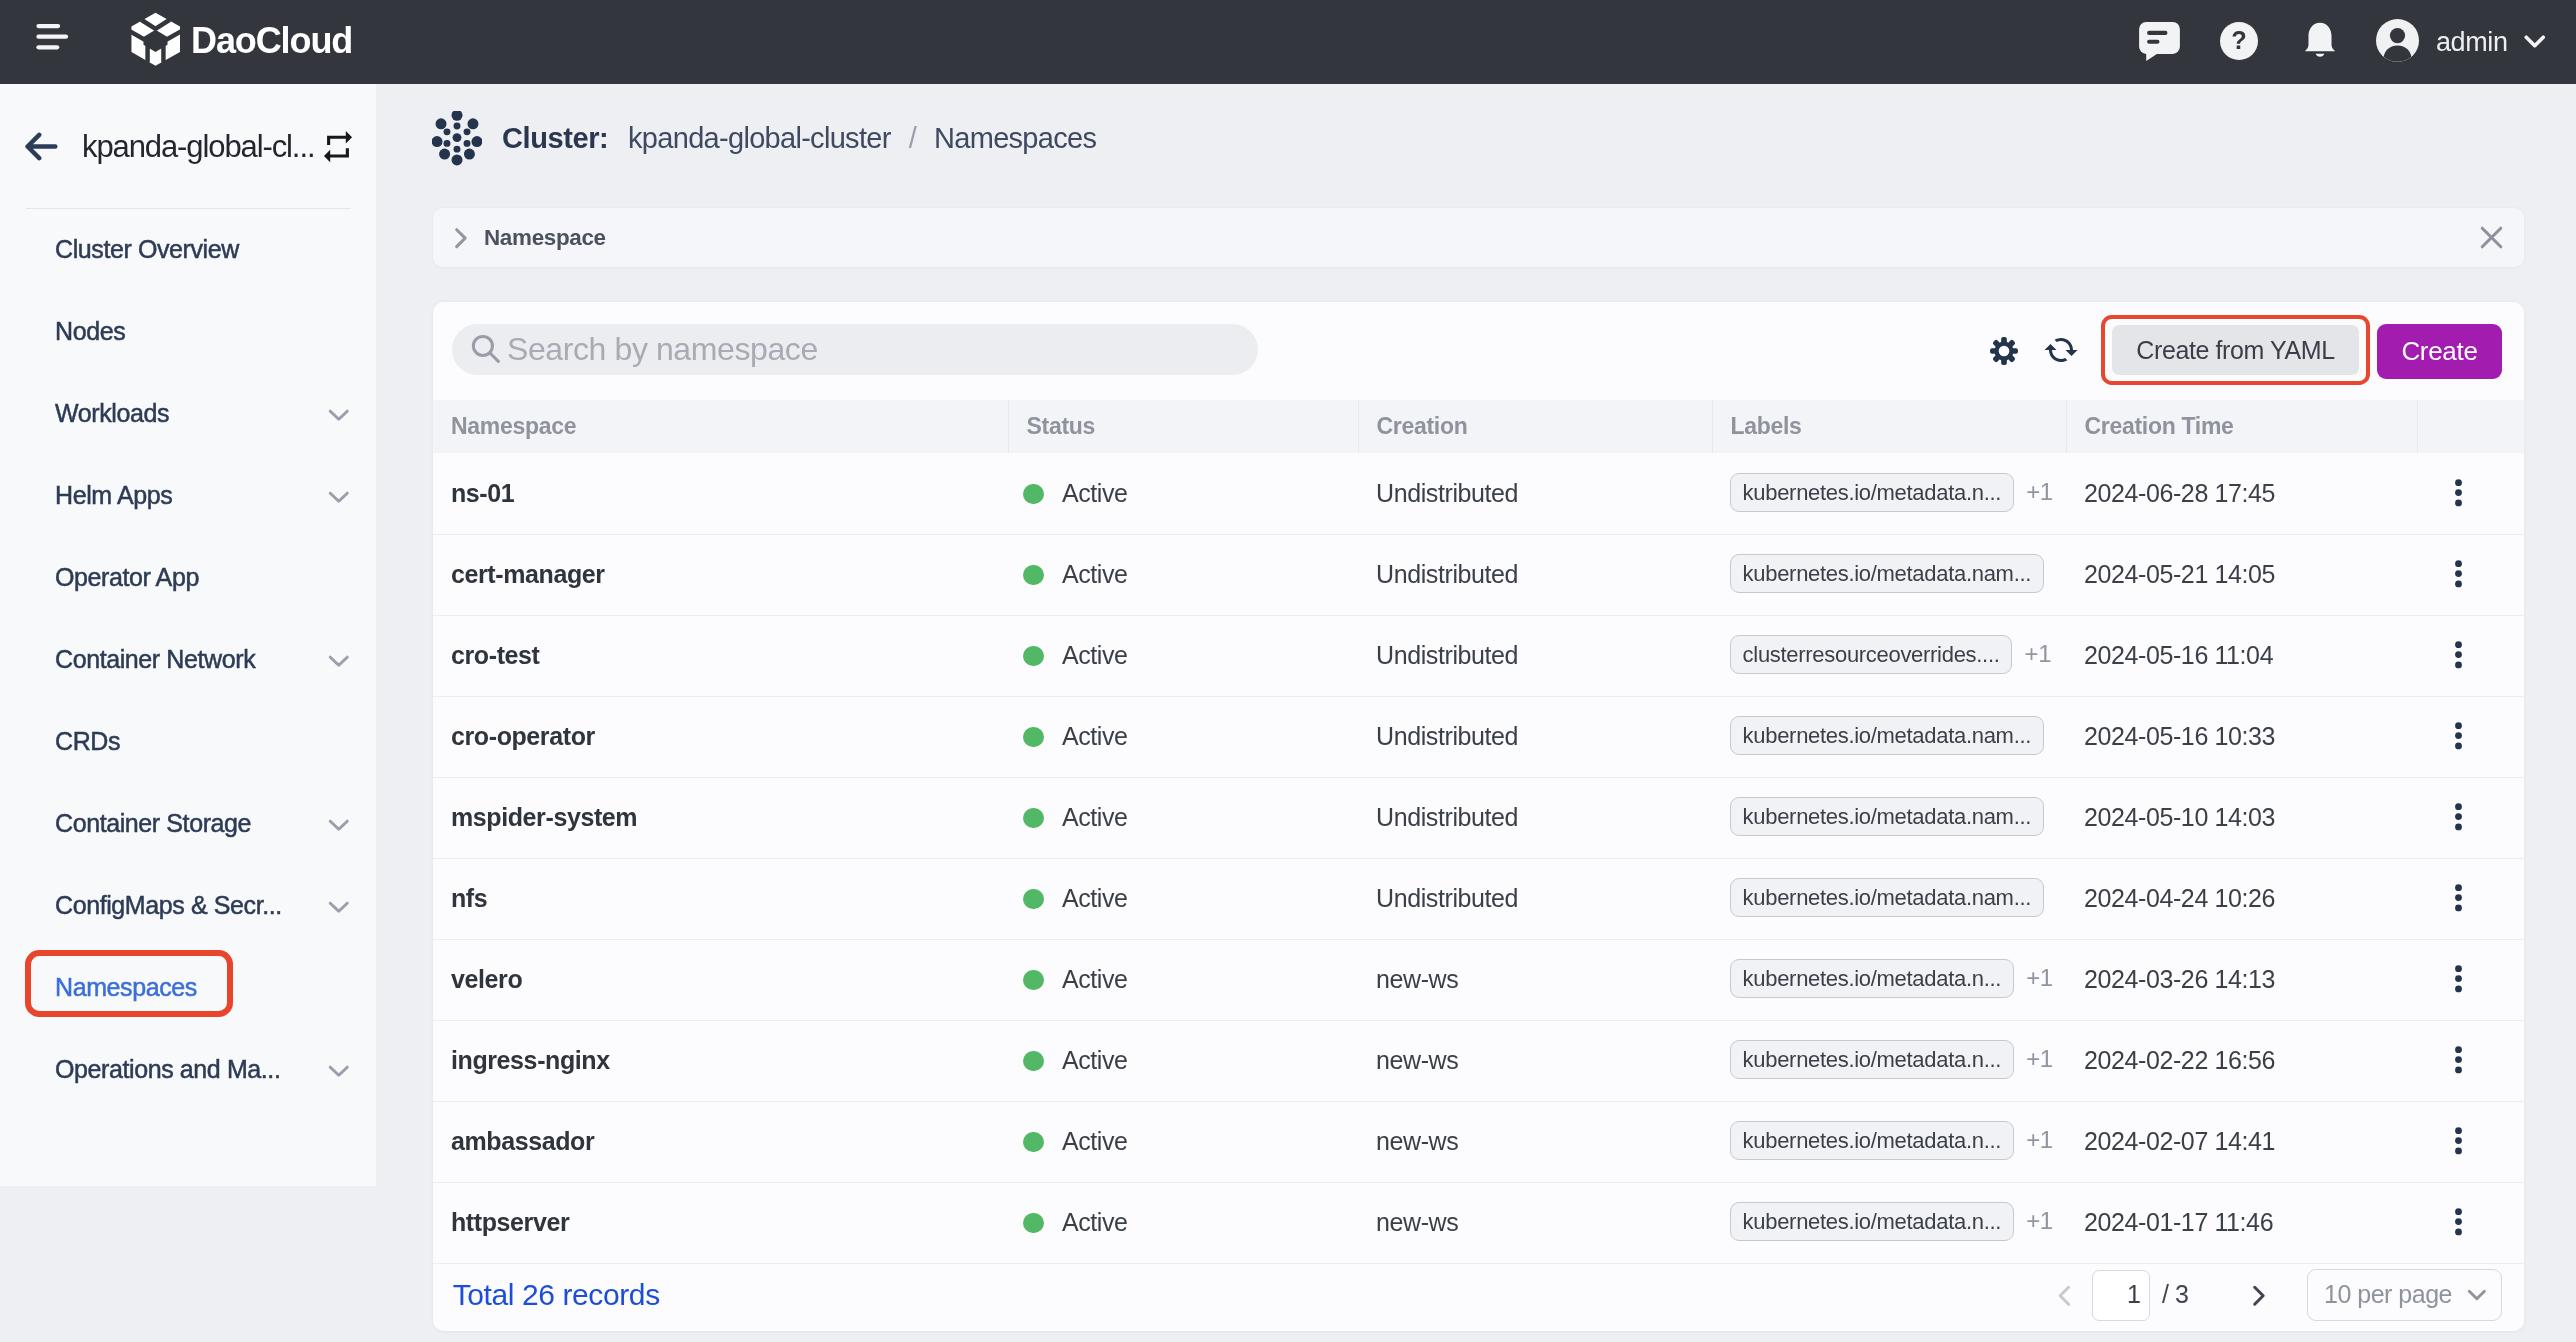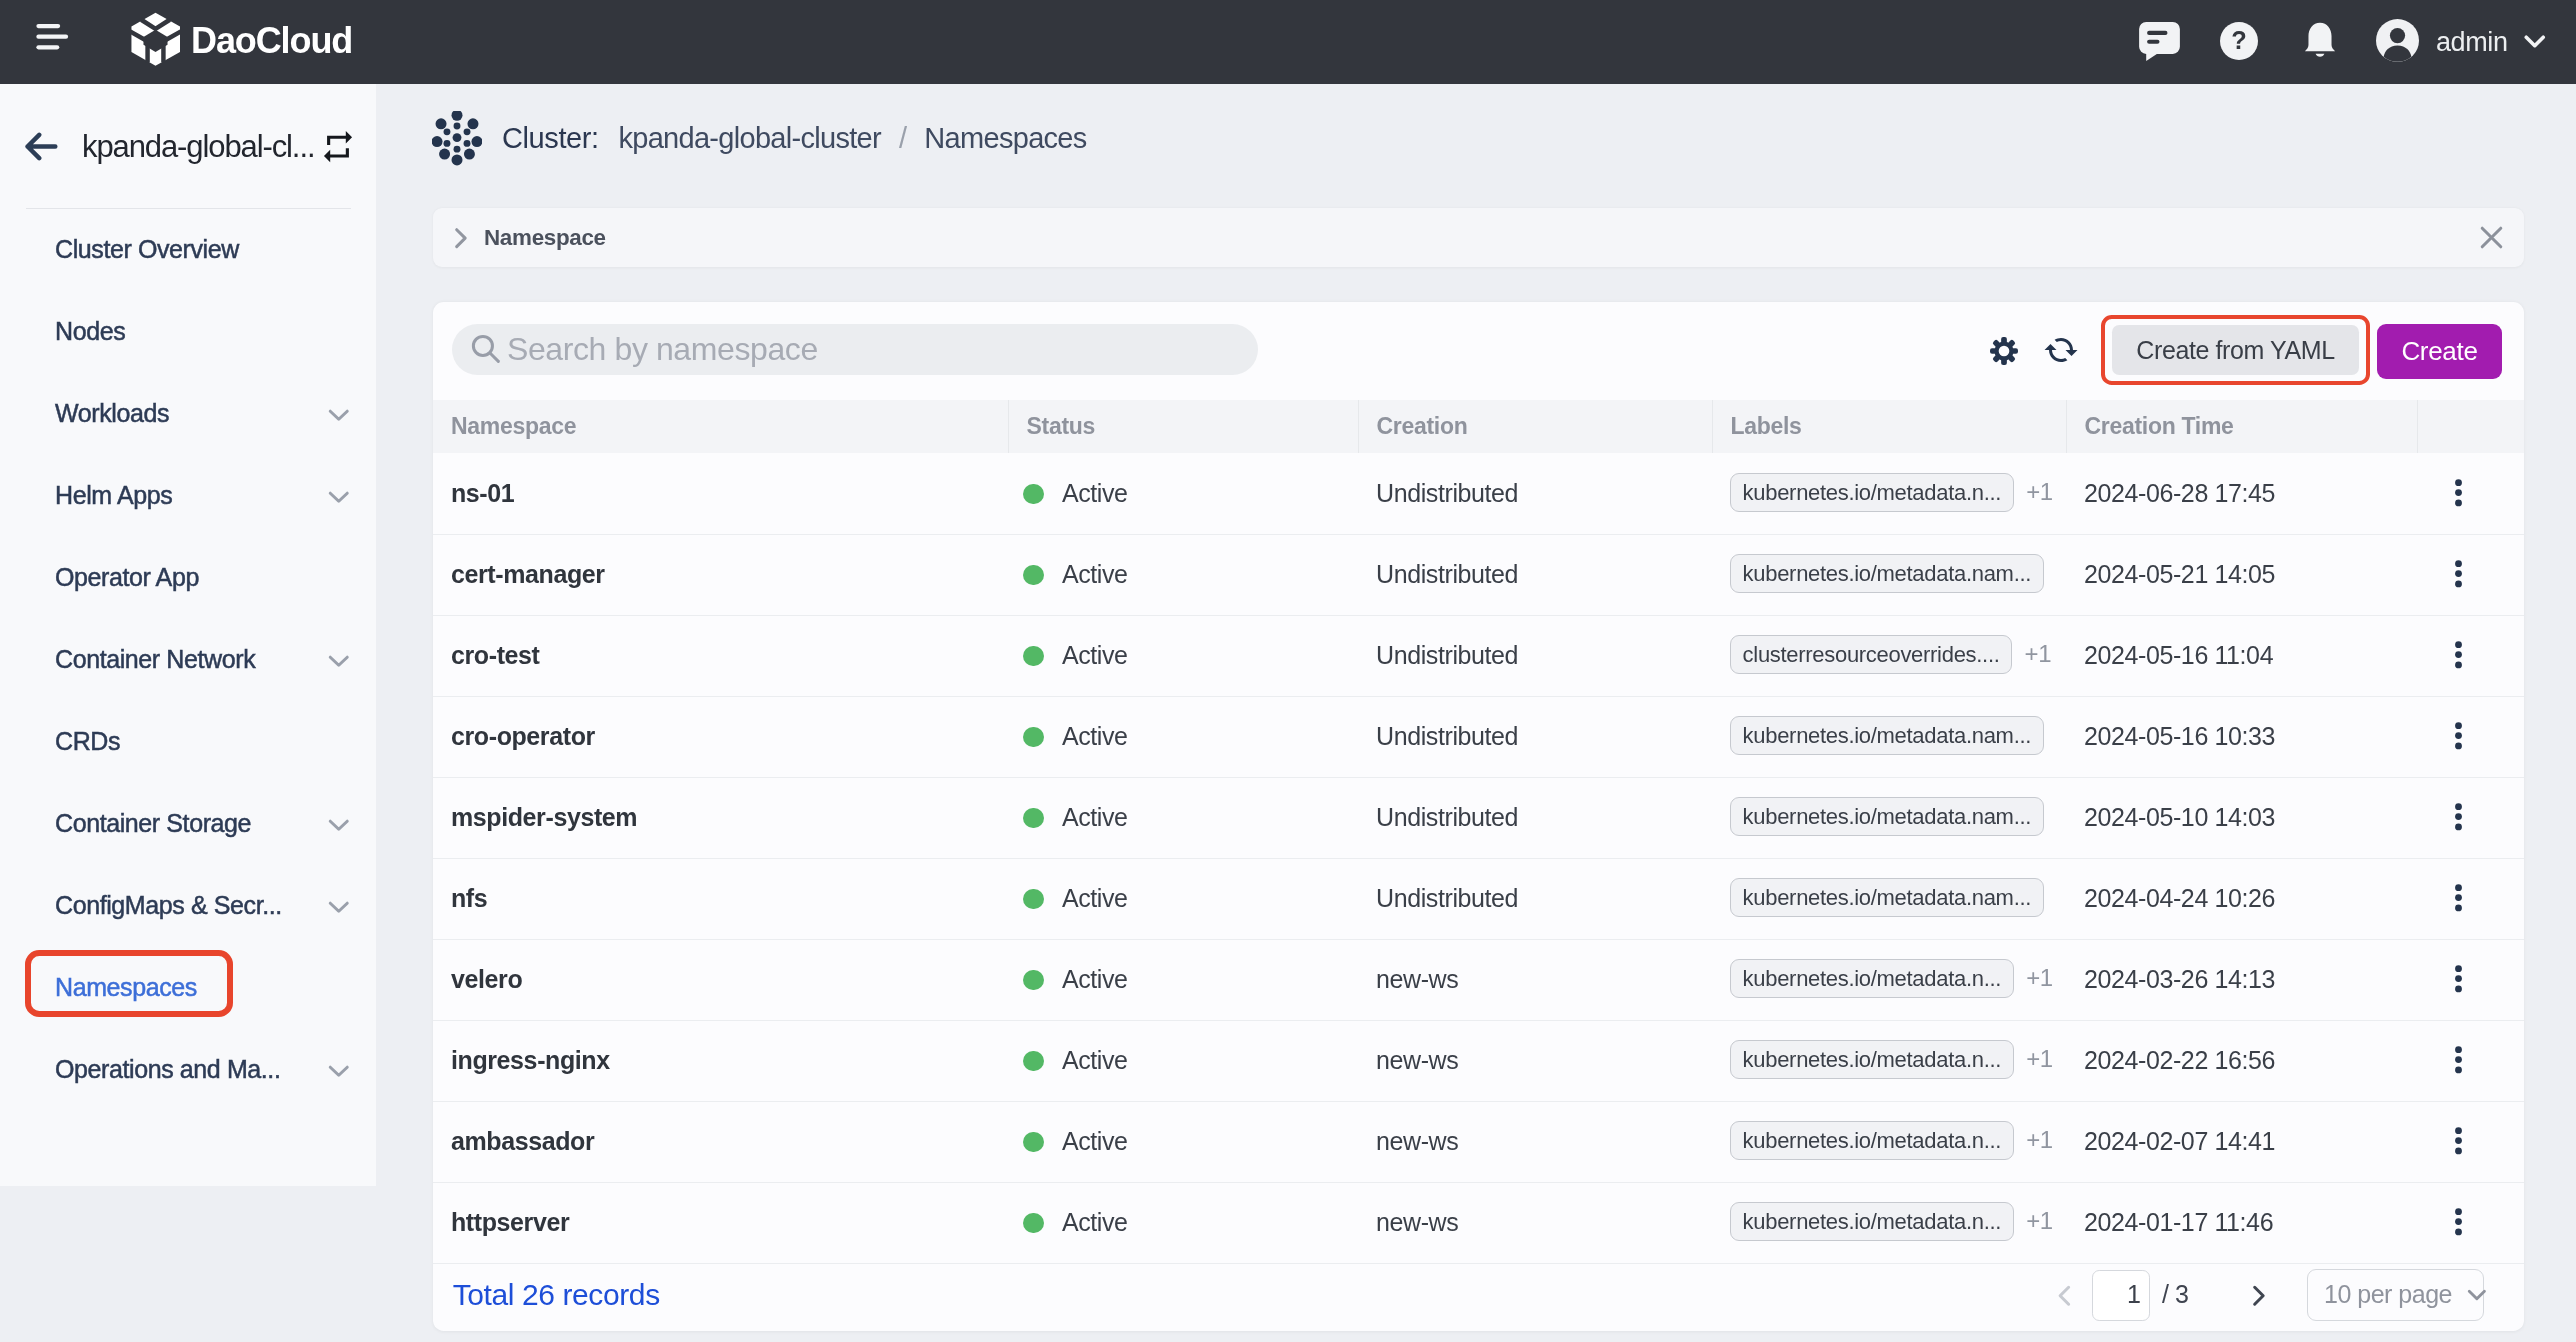--- a/index.html
+++ b/index.html
@@ -16,21 +16,21 @@
 #menu { position:absolute; left:0; top:124px; width:376px; }
 .mi { position:relative; height:82px; }
 .mi .t { position:absolute; left:55px; top:0; height:82px; line-height:82px; font-size:25px; letter-spacing:-0.4px; color:#2d3b55; font-weight:400; -webkit-text-stroke:0.5px #2d3b55; }
 .mi svg.chev { position:absolute; left:328px; top:37px; }
 .mi.active .t { color:#3d6fd8; -webkit-text-stroke:0.5px #3d6fd8; }
 #redbox { position:absolute; left:25px; top:866px; width:208px; height:67px; border:6.3px solid #e8452c; border-radius:14.3px; }
 
 #main { position:absolute; left:376px; top:84px; width:2200px; height:1258px; background:#edeff3; }
 #crumb { position:absolute; left:56px; top:27px; height:55px; }
 #crumbtxt { position:absolute; left:70px; top:27px; height:55px; line-height:55px; white-space:nowrap; font-size:29px; letter-spacing:-0.7px; color:#3f4a60; }
-#crumbtxt b { color:#2b3750; font-weight:400; margin-right:19.7px; letter-spacing:-0.4px;}
+#crumbtxt b { color:#2b3750; font-weight:700; margin-right:19.7px; letter-spacing:-0.4px;}
 #crumbtxt .sep { color:#9aa0ab; margin:0 18px; }
 #panel { position:absolute; left:57px; top:124px; width:2091px; height:59px; background:#f5f6f9; border-radius:9px; box-shadow:0 0.9px 2.7px rgba(31,35,41,.05); }
 #panel .pt { position:absolute; left:51px; top:0; height:59px; line-height:59px; font-size:22.4px; font-weight:700; letter-spacing:-0.3px; color:#4b515d; }
 #card { position:absolute; left:57px; top:218px; width:2091px; height:1029px; background:#fcfcfe; border-radius:10.7px; box-shadow:0 0.9px 3.6px rgba(31,35,41,.06); }
 
 #pill { position:absolute; left:19px; top:21.5px; width:806px; height:51px; border-radius:25.5px; background:#ebedf0; }
 #pill .ph { position:absolute; left:55px; top:0; height:51px; line-height:51px; font-size:32px; letter-spacing:-0.4px; color:#a7abb4; }
 #redybox { position:absolute; left:1668px; top:13.4px; width:269px; height:70px; border:4.5px solid #e8462e; border-radius:10.7px; }
 #yamlbtn { position:absolute; left:1679px; top:23px; width:247px; height:50px; background:#e4e5e9; border-radius:7.2px; text-align:center; line-height:50px; font-size:25px; letter-spacing:-0.4px; color:#393e47; }
 #createbtn { position:absolute; left:1944px; top:21.5px; width:125px; height:55px; background:#a21caf; border-radius:9px; text-align:center; line-height:55px; font-size:26px; letter-spacing:-0.3px; color:#fff; }
@@ -44,21 +44,21 @@
 .chip { display:inline-block; height:39px; line-height:37px; border:1.8px solid #c6c9cf; background:#f1f2f5; border-radius:9px; padding:0 11.6px; font-size:22px; letter-spacing:-0.3px; color:#3a3f48; vertical-align:middle; margin-top:-1.8px; }
 .plus { color:#9095a0; font-size:24px; margin-left:12.5px; }
 .dt { font-size:24px; letter-spacing:-0.9px; }
 #tbl td.kb { padding:0 0 0 37px; }
 #tbl td.kb svg { display:block; }
 
 #tfoot { position:absolute; left:0; top:956px; width:2091px; height:73px; }
 #totrec { position:absolute; left:19.7px; top:0; height:73px; line-height:73px; font-size:30px; letter-spacing:-0.4px; color:#1d4ed8; }
 #pgin { position:absolute; left:1659px; top:11.6px; width:58px; height:51px; background:#fff; border:1.8px solid #d5d8dd; border-radius:7.2px; text-align:right; padding-right:8px; line-height:47px; font-size:25px; color:#3c414b; }
 #pgof { position:absolute; left:1729px; top:0; height:73px; line-height:73px; font-size:25px; color:#3f4450; letter-spacing:-0.4px; }
-#psel { position:absolute; left:1874px; top:10.7px; width:177px; height:52px; border:1.8px solid #d5d8dd; border-radius:9px; }
+#psel { position:absolute; left:1874px; top:10.7px; width:195px; height:52px; border:1.8px solid #d5d8dd; border-radius:9px; }
 #psel .st { position:absolute; left:16px; top:0; height:48px; line-height:48px; font-size:25px; letter-spacing:-0.5px; color:#8f939d; }
 </style>
 </head>
 <body>
 <div id="topbar">
   <svg class="abs" style="left:36px;top:24px" width="36" height="30" viewBox="0 0 40 34">
     <rect x="0" y="0" width="27" height="4.8" rx="2.4" fill="#f4f5f7"></rect>
     <rect x="0" y="12" width="36" height="4.8" rx="2.4" fill="#f4f5f7"></rect>
     <rect x="0" y="24" width="26" height="4.8" rx="2.4" fill="#f4f5f7"></rect>
   </svg>

